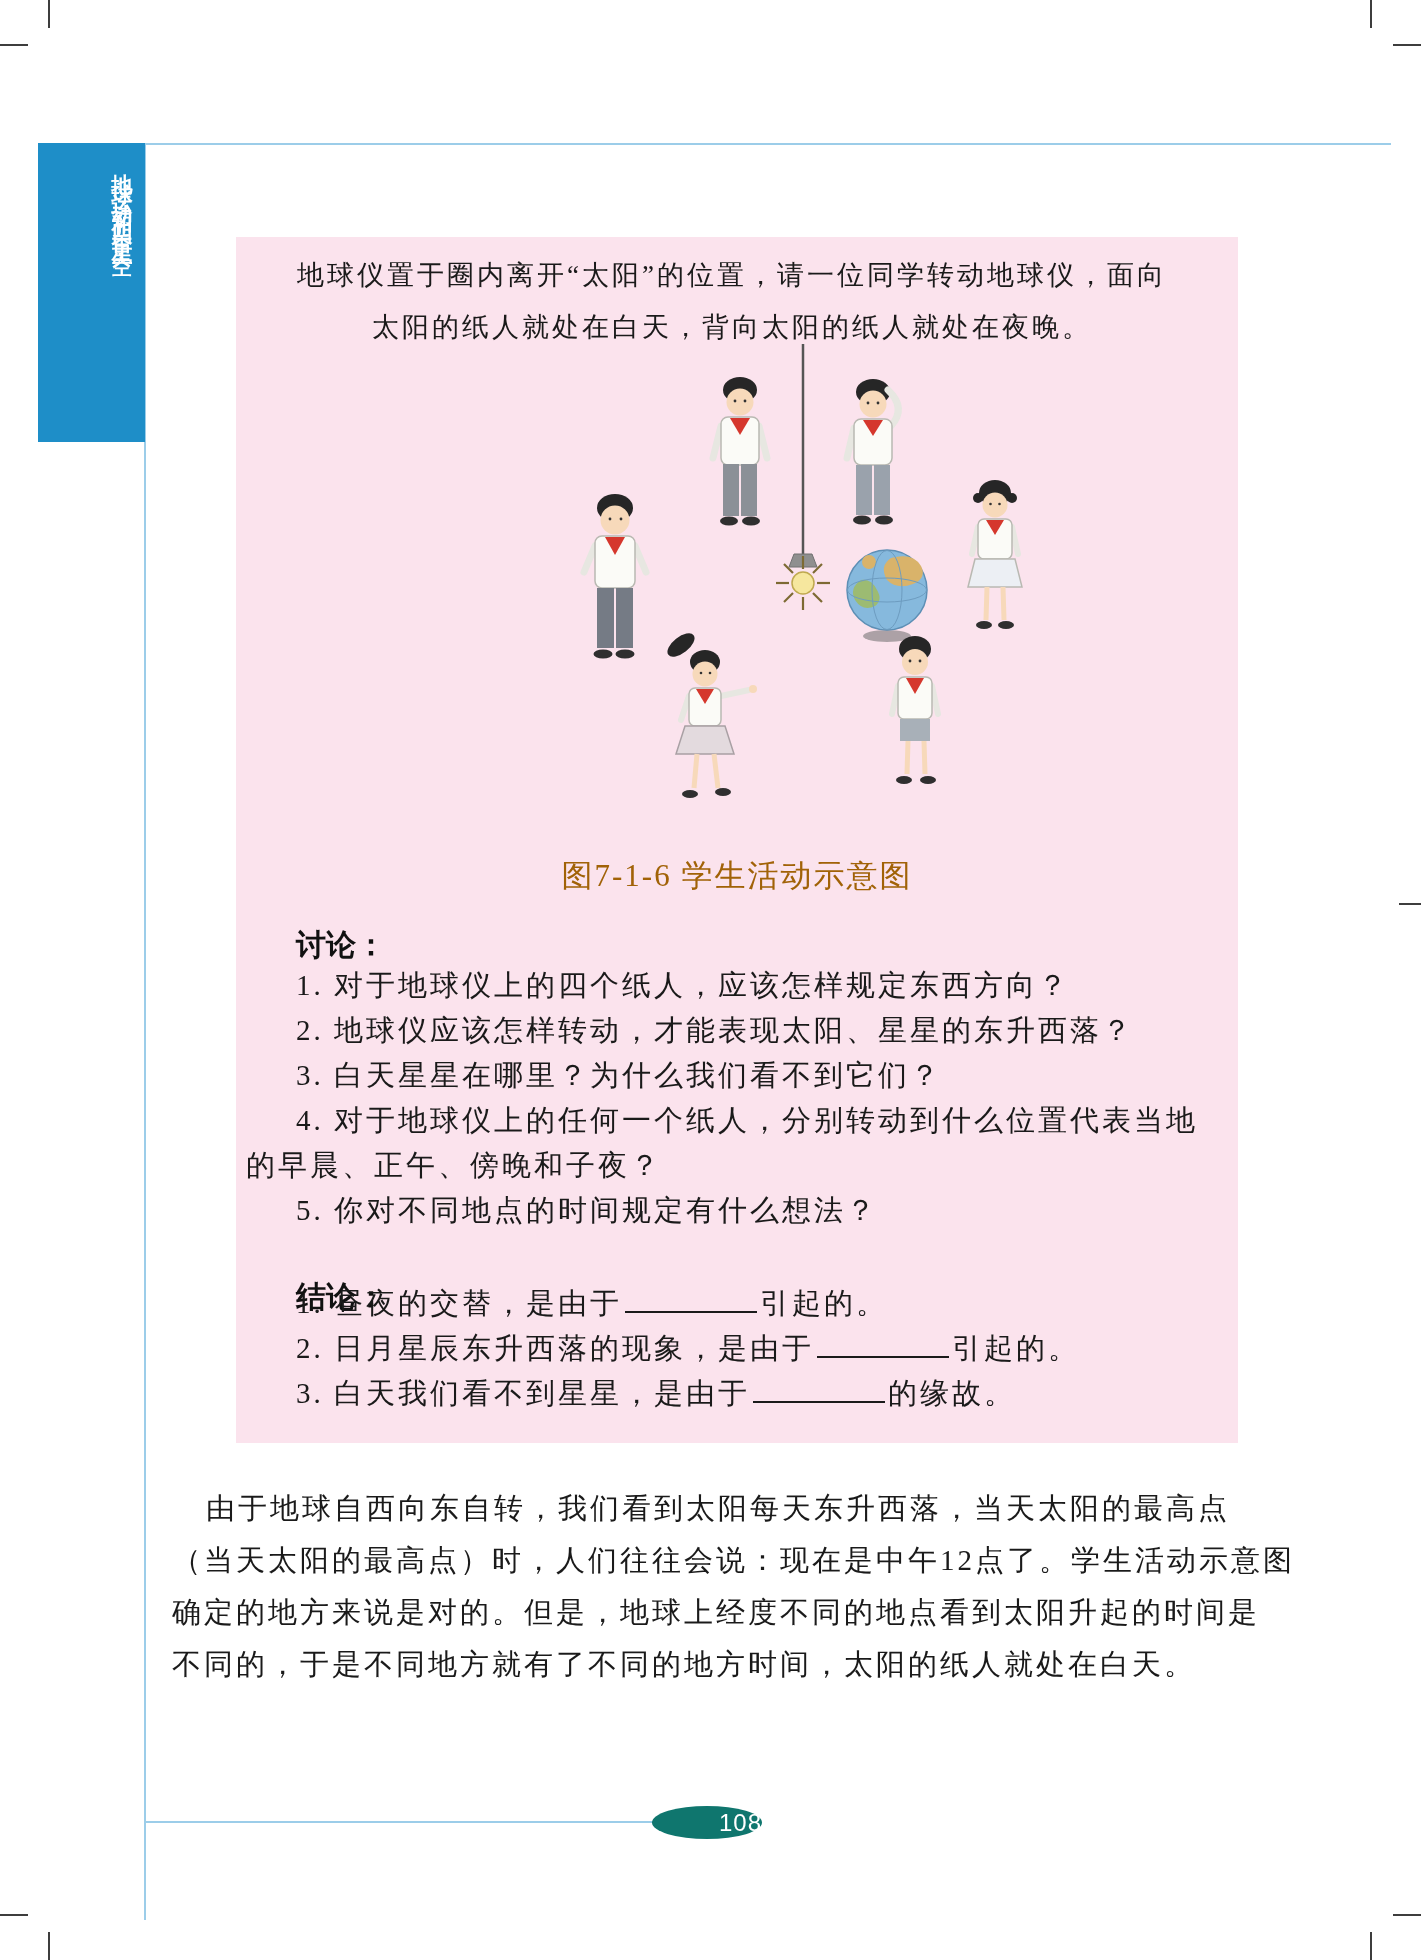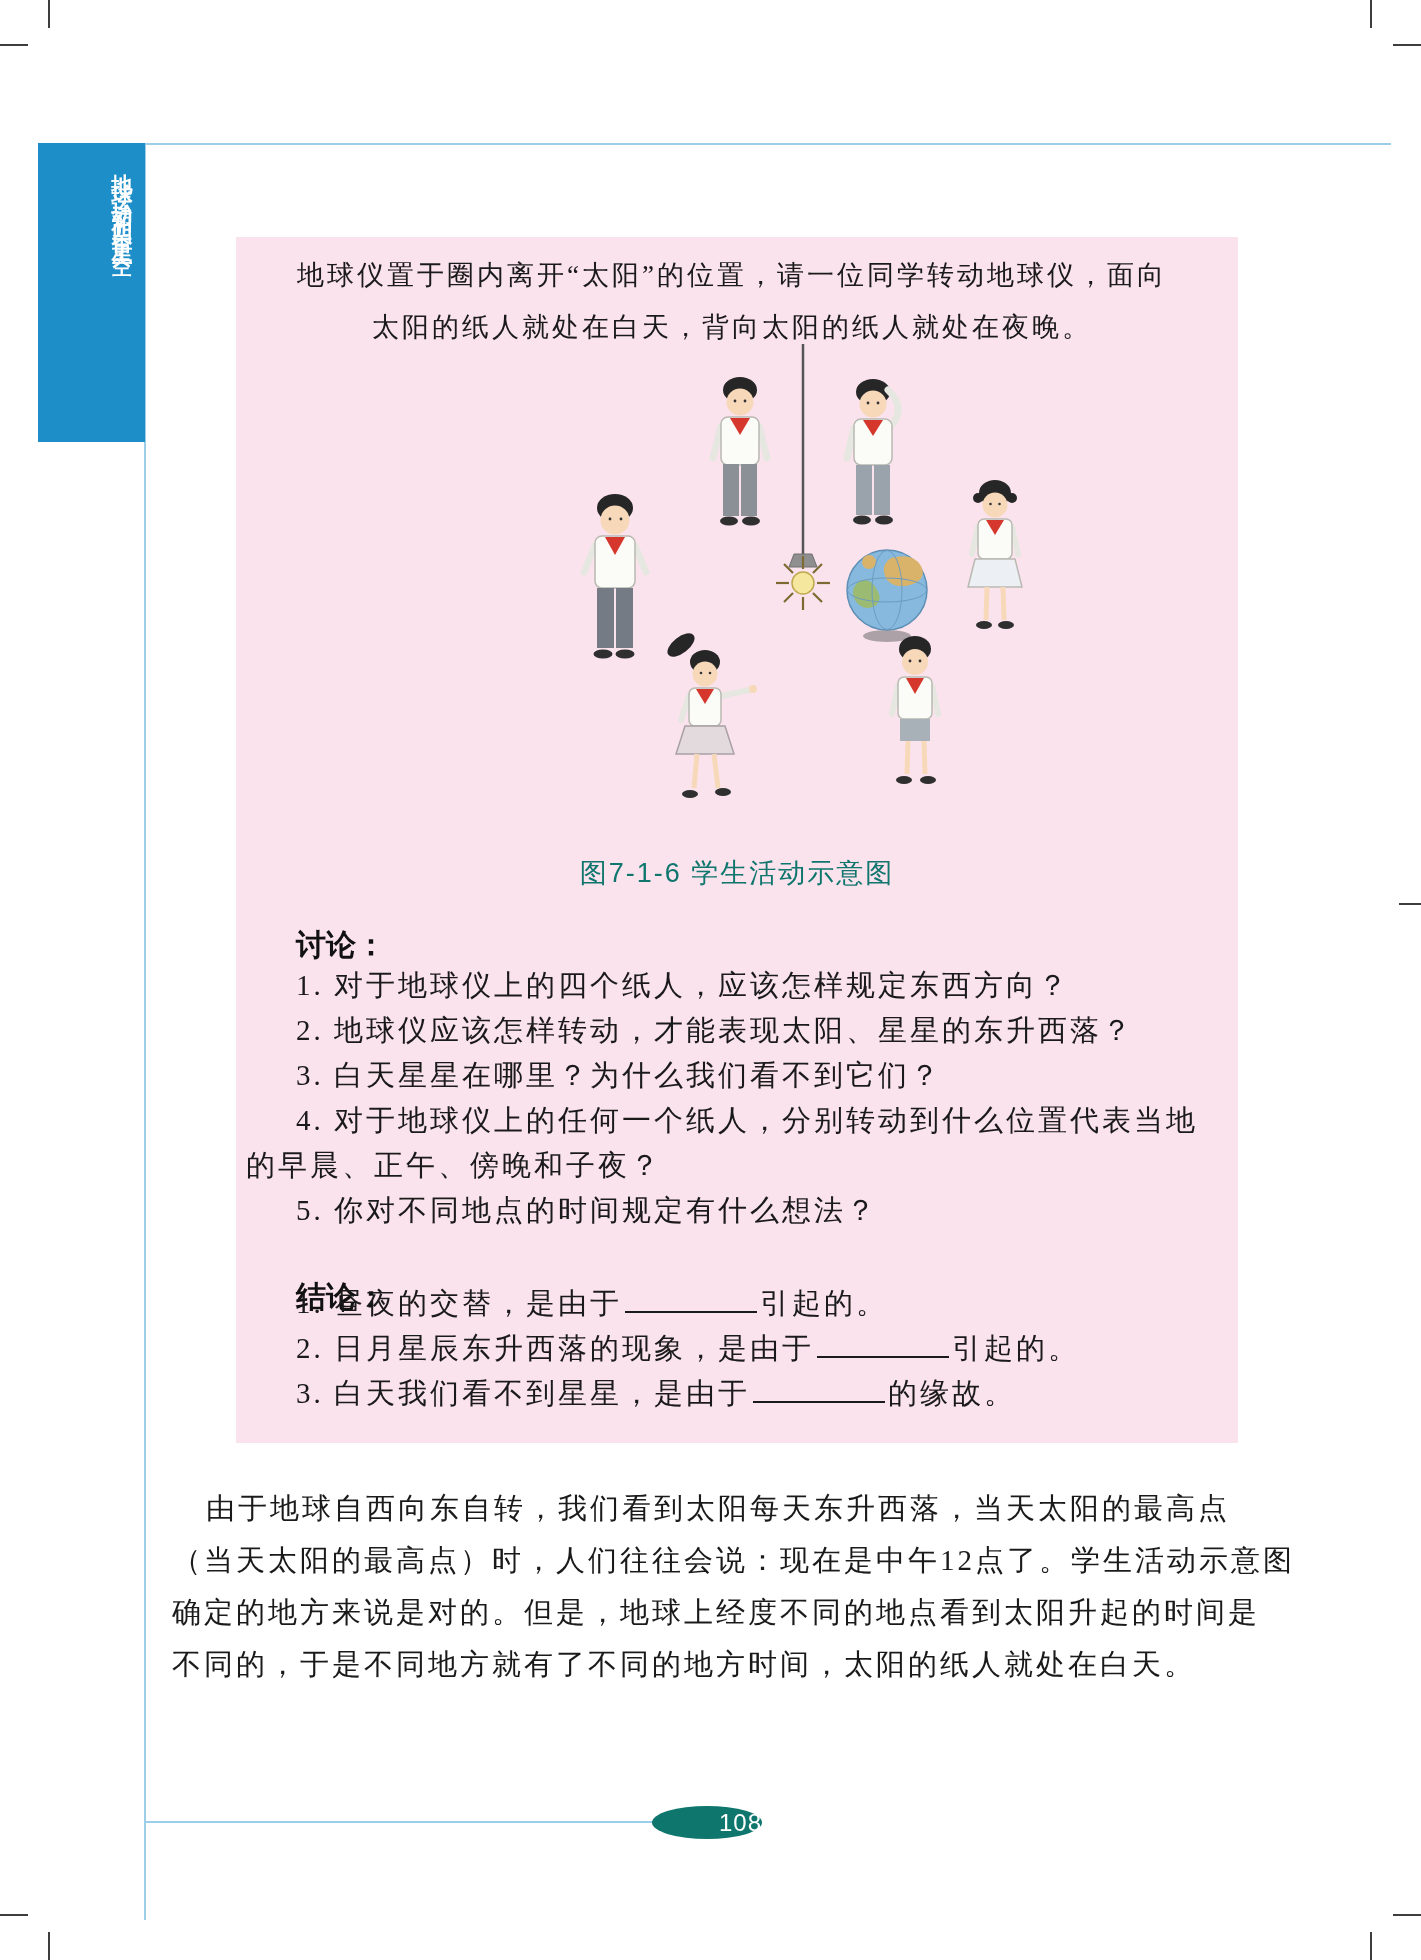--- a/index.html
+++ b/index.html
@@ -29,21 +29,21 @@
   .chapter-tab-label{position:absolute;top:14px;right:9px;writing-mode:vertical-rl;
         font-family:"Liberation Sans",sans-serif;font-weight:700;font-size:21px;
         letter-spacing:10px;color:#ffffff;}
 
   
   .activity-box{left:236px;top:237px;width:1002px;height:1206px;background:#fbe3ed;}
   .intro{position:absolute;left:10px;top:12px;right:20px;}
   .txt-line{font-size:27px;line-height:52px;letter-spacing:3px;white-space:nowrap;text-align:center;}
   .figure{position:absolute;left:315px;top:103px;}
   .caption{position:absolute;left:0;top:618px;width:100%;text-align:center;
-        font-family:Liberation Sans, sans-serif;font-size:27px;color:#0f766e;letter-spacing:2px;}
+        font-family:Liberation Serif, serif;font-size:31px;color:#a16207;letter-spacing:2px;}
   .sec-heading{position:absolute;left:60px;font-family:"Liberation Sans",sans-serif;
         font-weight:700;font-size:30px;color:#111;}
   .disc-heading{top:688px;}
   .concl-heading{top:1004px;margin-top:36px;}
   .disc-lines{position:absolute;left:10px;top:726px;right:6px;}
   .d-line{font-size:29px;line-height:45px;letter-spacing:3px;white-space:nowrap;}
   .d-line.indent{padding-left:50px;}
   .concl-lines{position:absolute;left:10px;top:1044px;right:6px;}
   .c-line{font-size:29px;line-height:45px;letter-spacing:3px;white-space:nowrap;padding-left:50px;}
   .blank{display:inline-block;width:132px;height:1em;border-bottom:2px solid #1a1a1a;margin:0 3px;}

